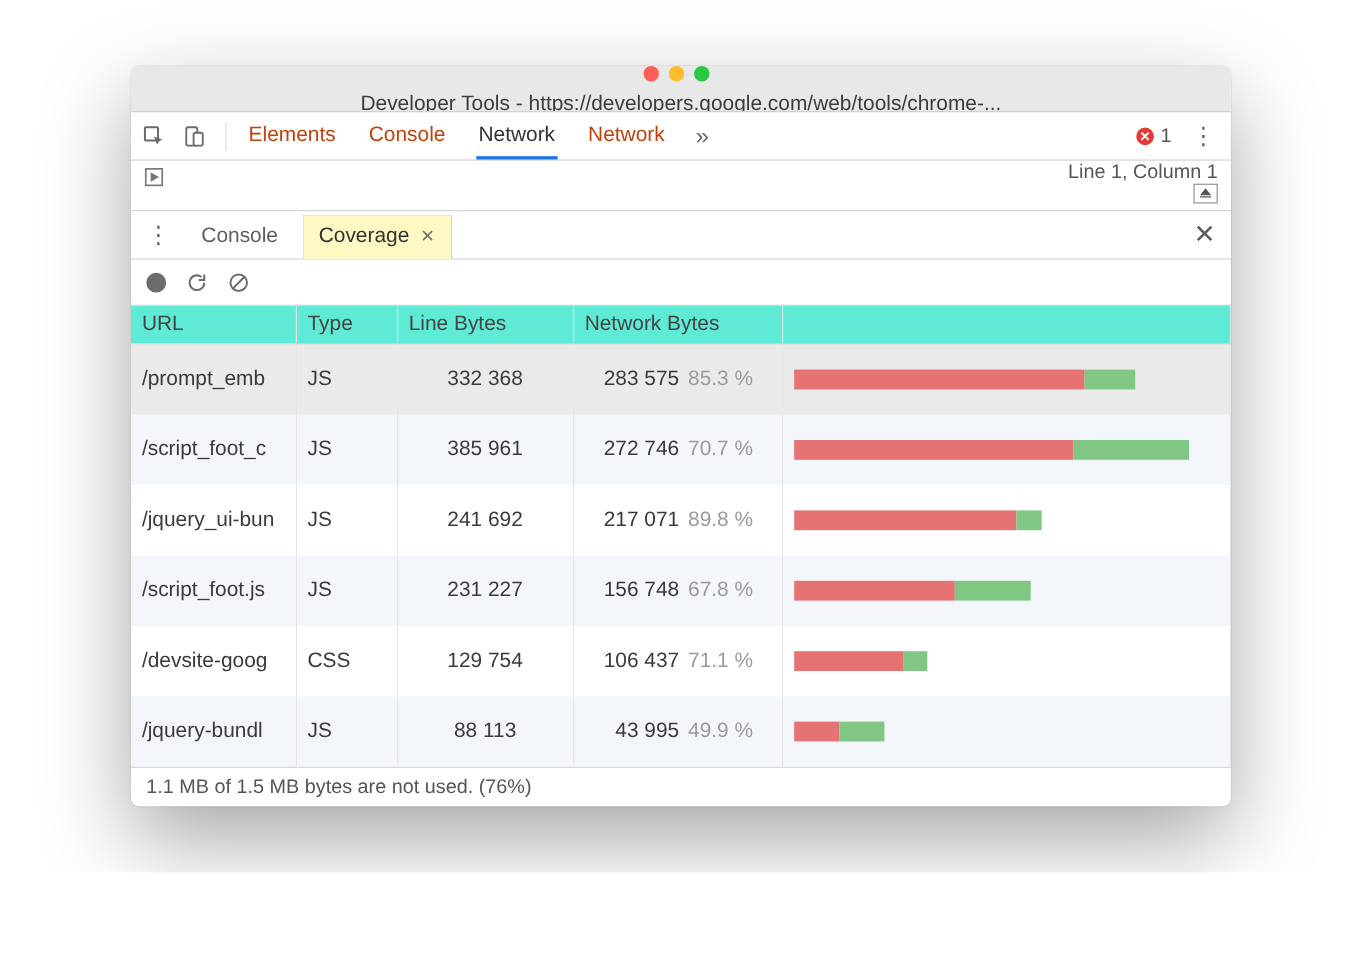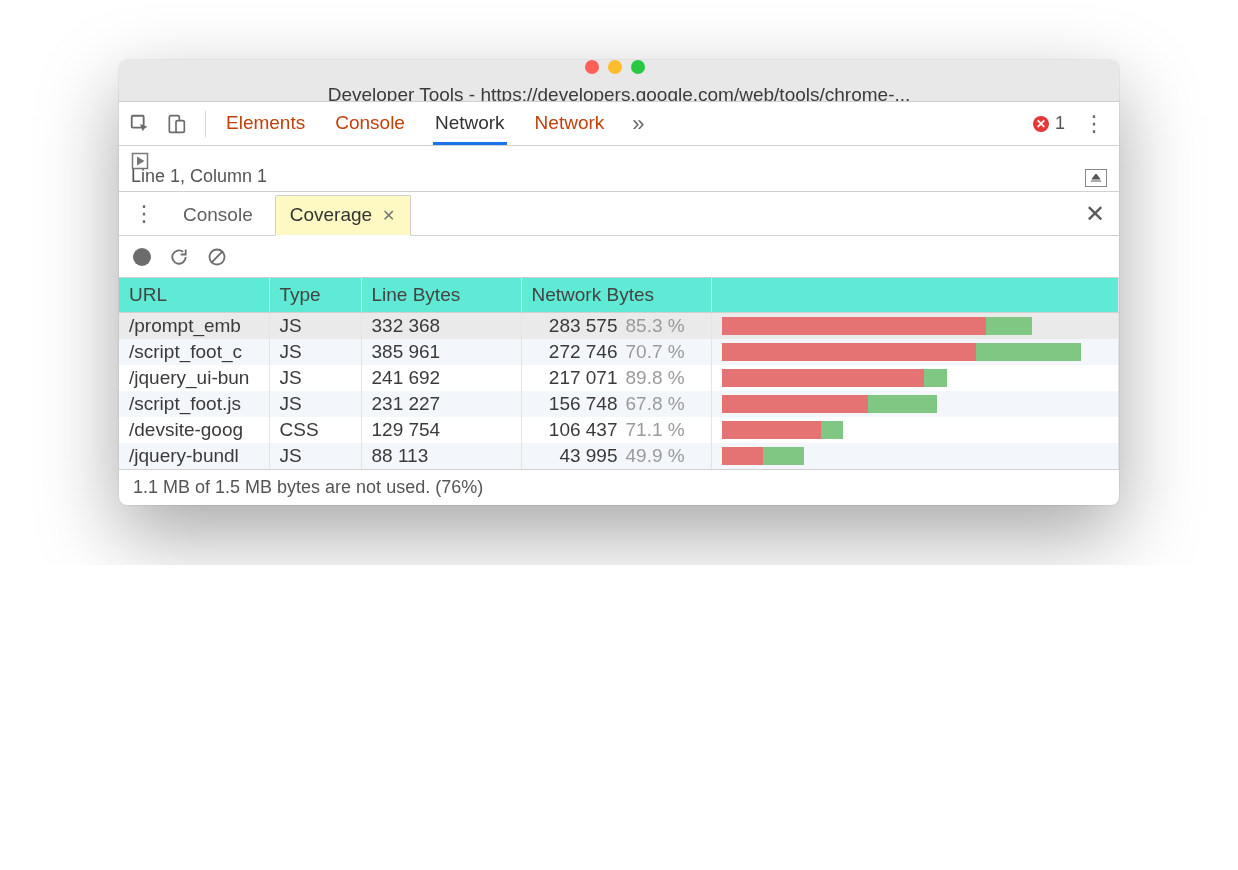--- a/index.html
+++ b/index.html
@@ -104,20 +104,21 @@
       padding: 0 4px;
     }
 
     .midbar {
       height: 46px;
       border-bottom: 1px solid #d0d0d0;
       position: relative;
       display: flex;
       align-items: flex-end;
       padding: 0 12px 4px;
+      flex-direction: column;
     }
     .midbar .play-icon {
       position: absolute;
       left: 10px;
       top: 4px;
     }
     .line-col {
       font-size: 18px;
       color: #555;
     }
@@ -195,31 +196,31 @@
     table.cov th {
       text-align: left;
       font-weight: 400;
       color: #444;
       padding: 6px 10px;
       border-bottom: 1px solid #d0d0d0;
       border-right: 1px solid #e4e4e4;
       background: #5eead4;
     }
     table.cov td {
-      padding: 2px 10px;
+      padding: 21px 10px;
       border-right: 1px solid #e4e4e4;
       white-space: nowrap;
       overflow: hidden;
       text-overflow: clip;
     }
     table.cov tr.row-even td { background: #f3f6fb; }
     table.cov tr.selected td { background: #eaeaea; }
     .col-url { width: 150px; max-width: 150px; overflow: hidden; }
     .col-type { width: 92px; }
-    .col-total { width: 160px; text-align: left; font-variant-numeric: tabular-nums; }
+    .col-total { width: 160px; text-align: center; font-variant-numeric: tabular-nums; }
     .col-unused { width: 190px; font-variant-numeric: tabular-nums; }
     .col-unused .bytes { display: inline-block; width: 86px; text-align: right; }
     .col-unused .pct { color: #9a9a9a; margin-left: 8px; }
     .col-bar { border-right: none; }
     .bar-wrap {
       height: 18px;
       position: relative;
     }
     .bar-red, .bar-green {
       position: absolute;

